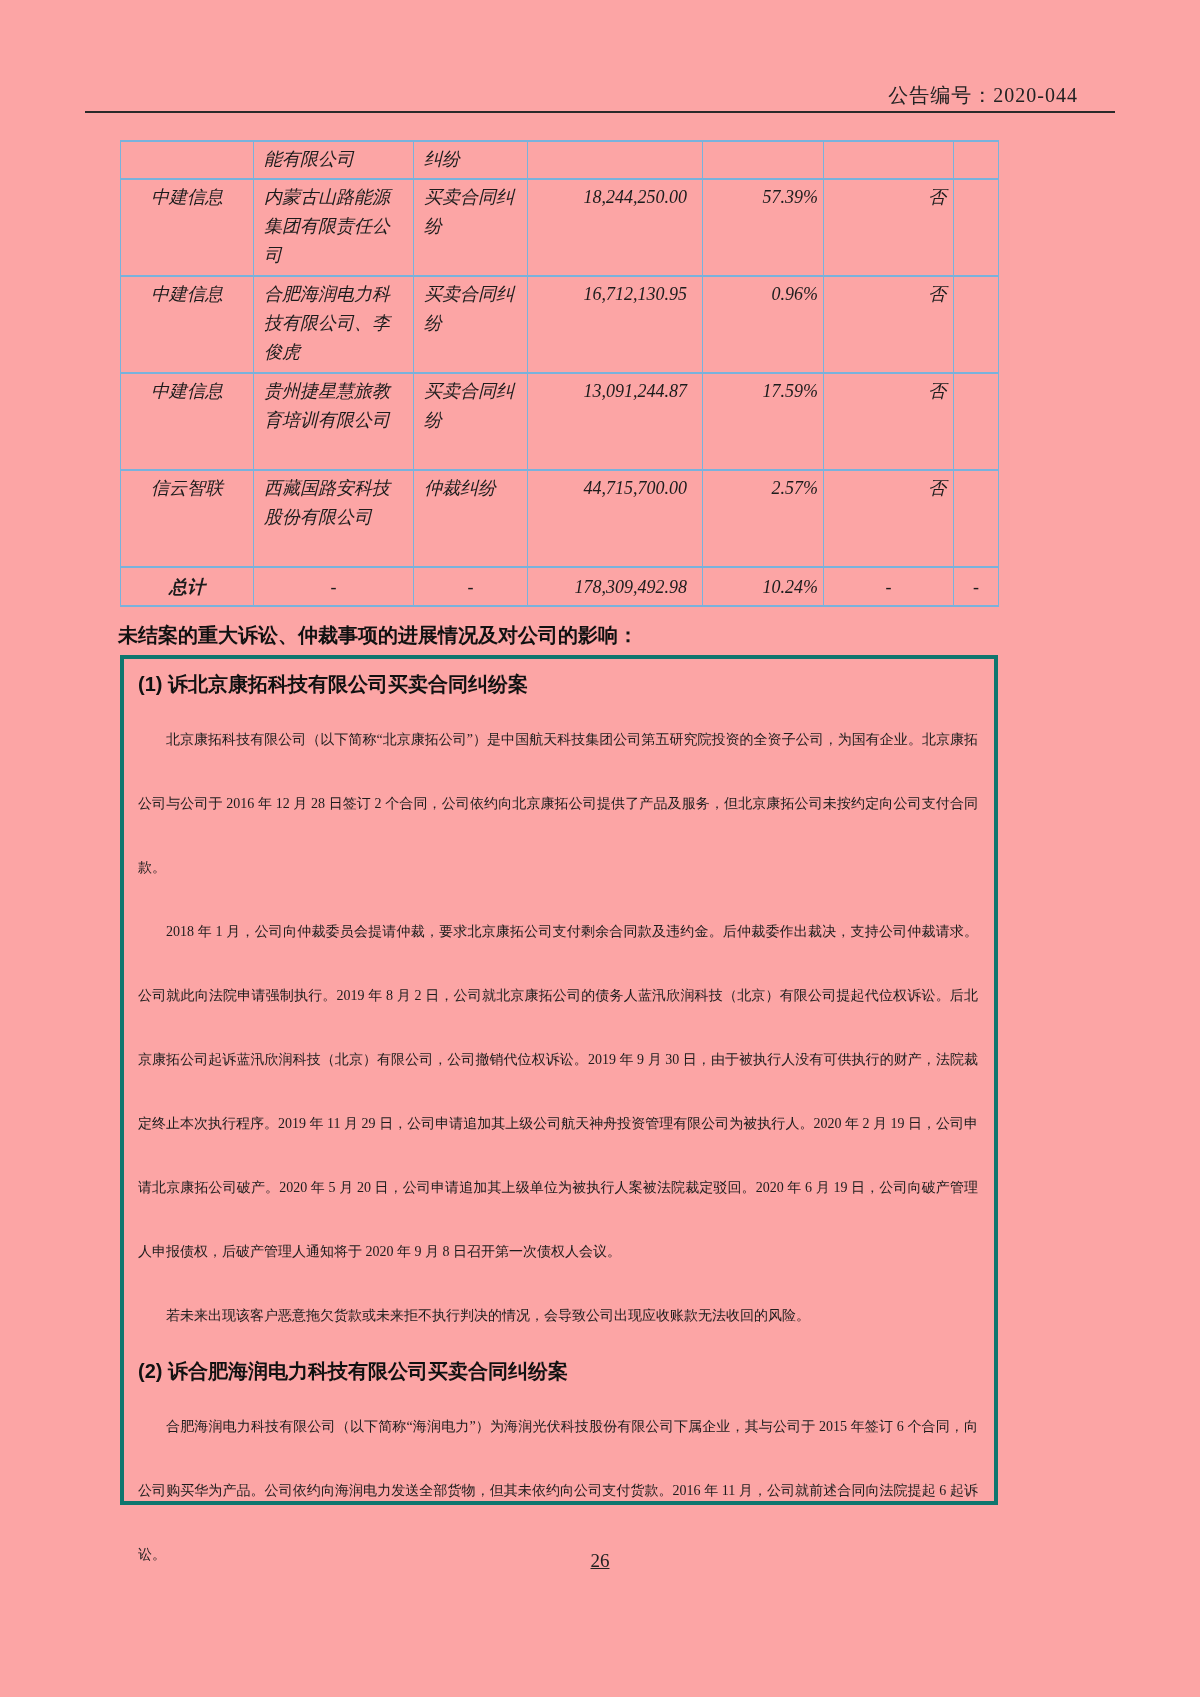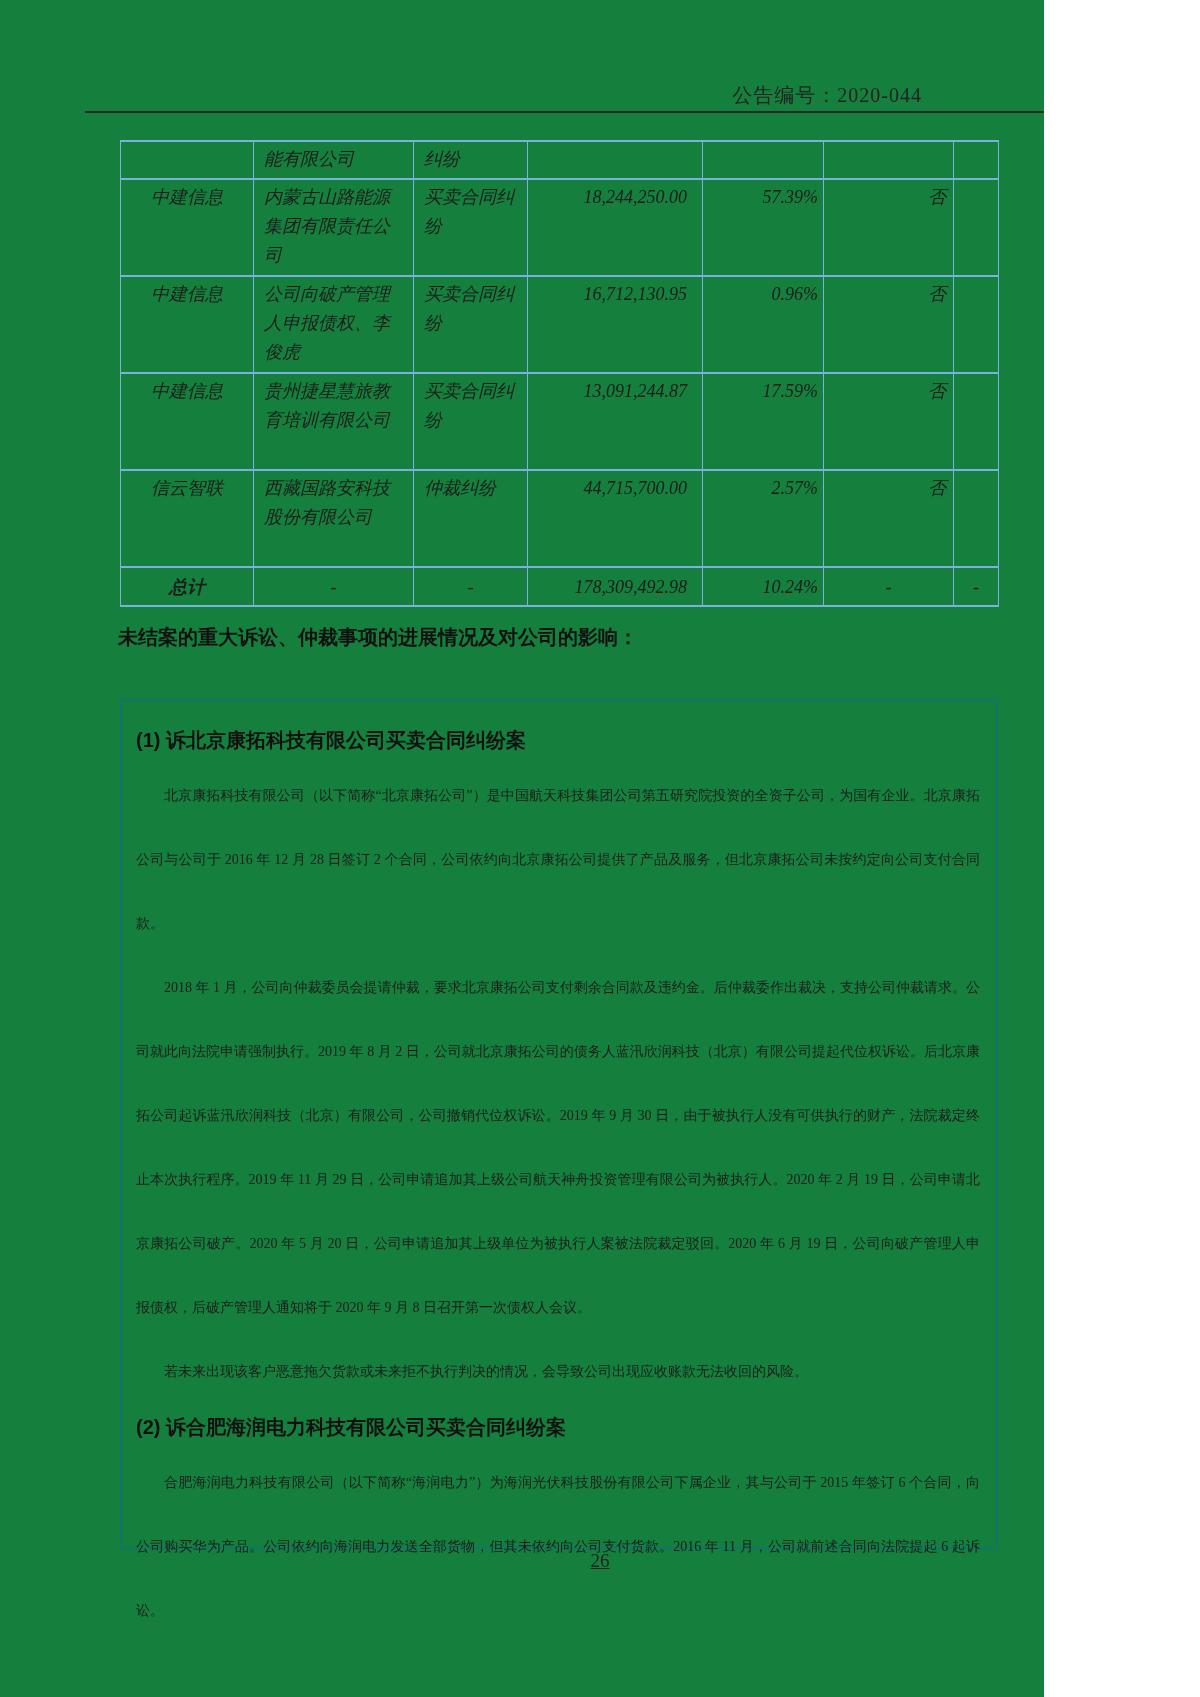--- a/index.html
+++ b/index.html
@@ -1,19 +1,19 @@
 <!DOCTYPE html>
 <html><head>
 <meta charset="utf-8">
 <style>
   html,body{margin:0;padding:0;background:#ffffff;}
   .page{
     position:relative;
-    width:1044px;height:1697px;
-    background:#15803d;
+    width:1200px;height:1697px;
+    background:#fca5a5;
     font-family:"Liberation Serif","DejaVu Serif",serif;
     color:#1c1c1c;
     overflow:hidden;
   }
   
   .doc-number{
     position:absolute;top:82px;right:122px;
     font-size:20px;letter-spacing:1px;color:#222;
   }
   .header-rule{
@@ -44,30 +44,29 @@
   table.lit td:nth-child(4){text-align:right;padding-right:15px;margin-top:48px;}
   table.lit td:nth-child(5){text-align:right;padding-right:5px;}
   table.lit td:nth-child(6){text-align:right;padding-right:7px;}
   table.lit td:nth-child(7){text-align:center;}
   tr.total td:nth-child(1){font-weight:bold;font-family:"Liberation Sans",sans-serif;}
   tr.total td:nth-child(2),tr.total td:nth-child(3),
   tr.total td:nth-child(6),tr.total td:nth-child(7){text-align:center;padding-left:4px;padding-right:4px;}
   
   .sec-heading{
     position:absolute;top:624px;left:118px;width:880px;
-    font-family:Liberation Sans, sans-serif;
+    font-family:Liberation Mono, monospace;
     font-weight:bold;font-size:20px;line-height:26px;color:#111;
   }
   
   .case-box{
     position:absolute;top:655px;left:120px;width:878px;height:850px;
-    border:2px solid #0f766e;
+    border:4px solid #0f766e;
     box-sizing:border-box;
-    padding:16px 16px 0 14px;
-    margin-top:44px;
+    padding:2px 16px 0 14px;
   }
   .case-box .case-title{
     margin:0;
     font-family:"Liberation Sans",sans-serif;
     font-weight:bold;font-size:20px;line-height:47px;color:#111;
     text-align:left;
   }
   .case-box p.body{
     margin:0;
     font-size:14px;line-height:64px;
@@ -113,21 +112,21 @@
         <td>中建信息</td>
         <td>内蒙古山路能源集团有限责任公司</td>
         <td>买卖合同纠纷</td>
         <td>18,244,250.00</td>
         <td>57.39%</td>
         <td>否</td>
         <td></td>
       </tr>
       <tr class="rr">
         <td>中建信息</td>
-        <td>公司向破产管理人申报债权、李俊虎</td>
+        <td>合肥海润电力科技有限公司、李俊虎</td>
         <td>买卖合同纠纷</td>
         <td>16,712,130.95</td>
         <td>0.96%</td>
         <td>否</td>
         <td></td>
       </tr>
       <tr class="rr">
         <td>中建信息</td>
         <td>贵州捷星慧旅教育培训有限公司</td>
         <td>买卖合同纠纷</td>

